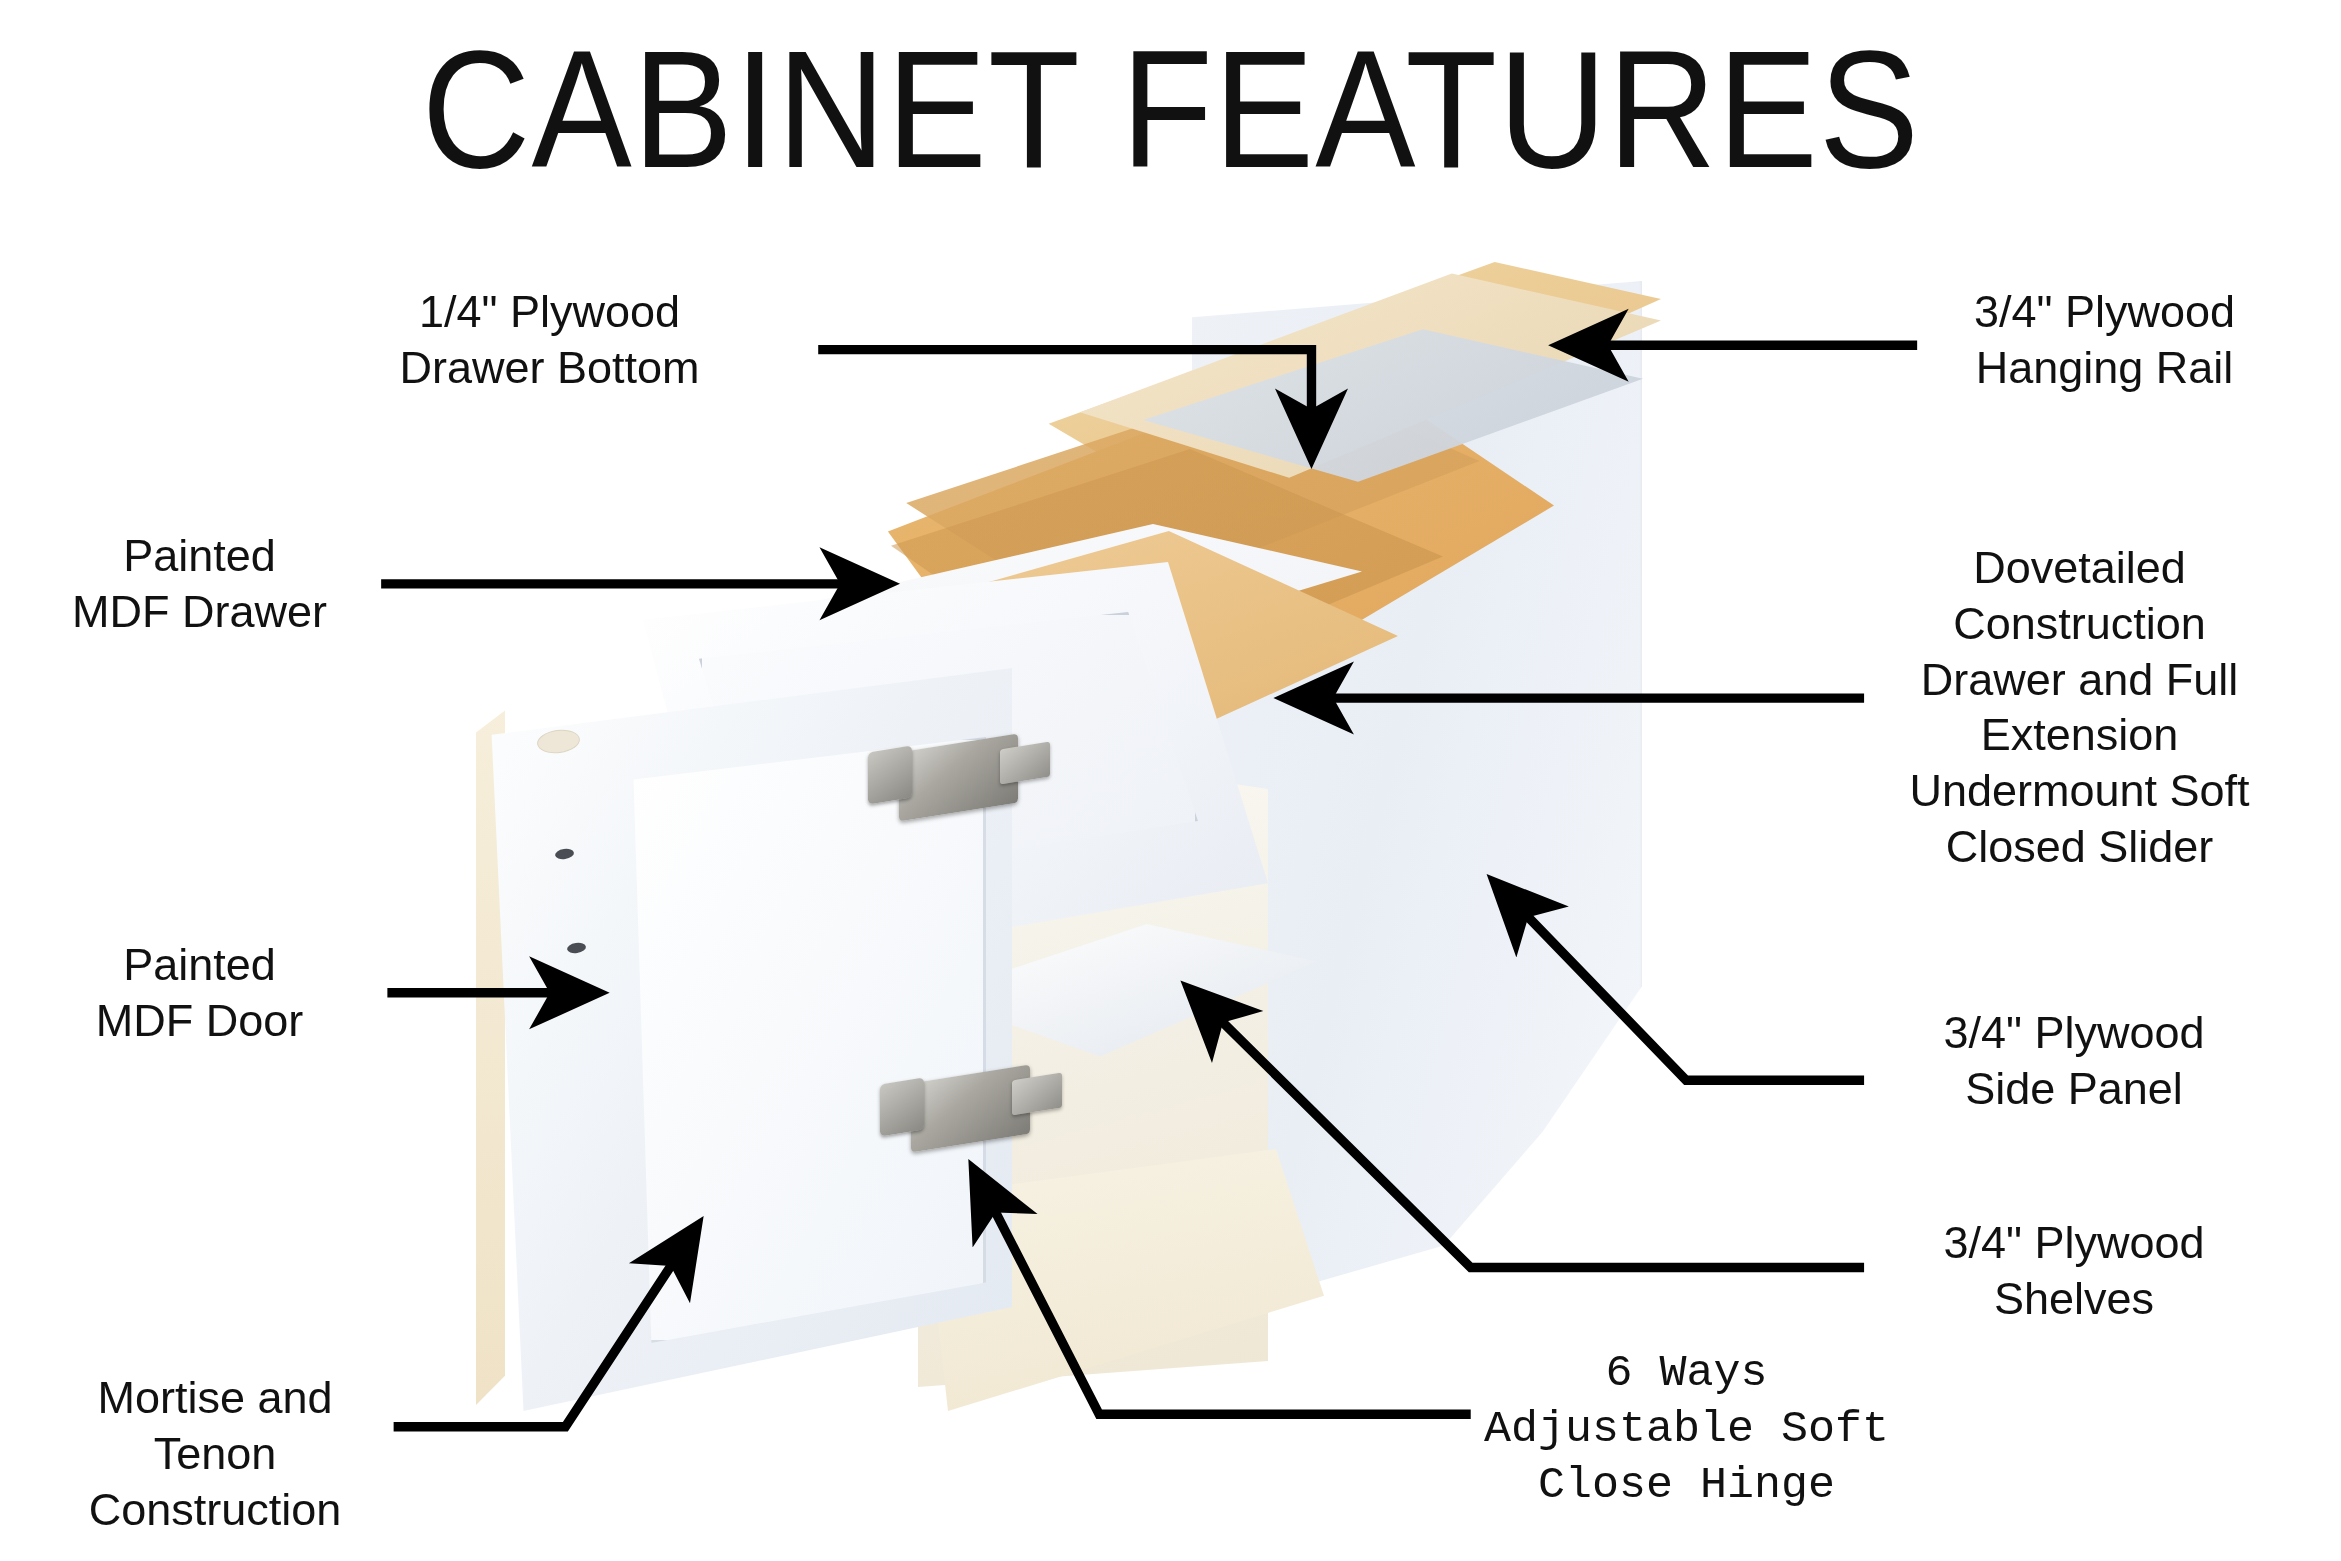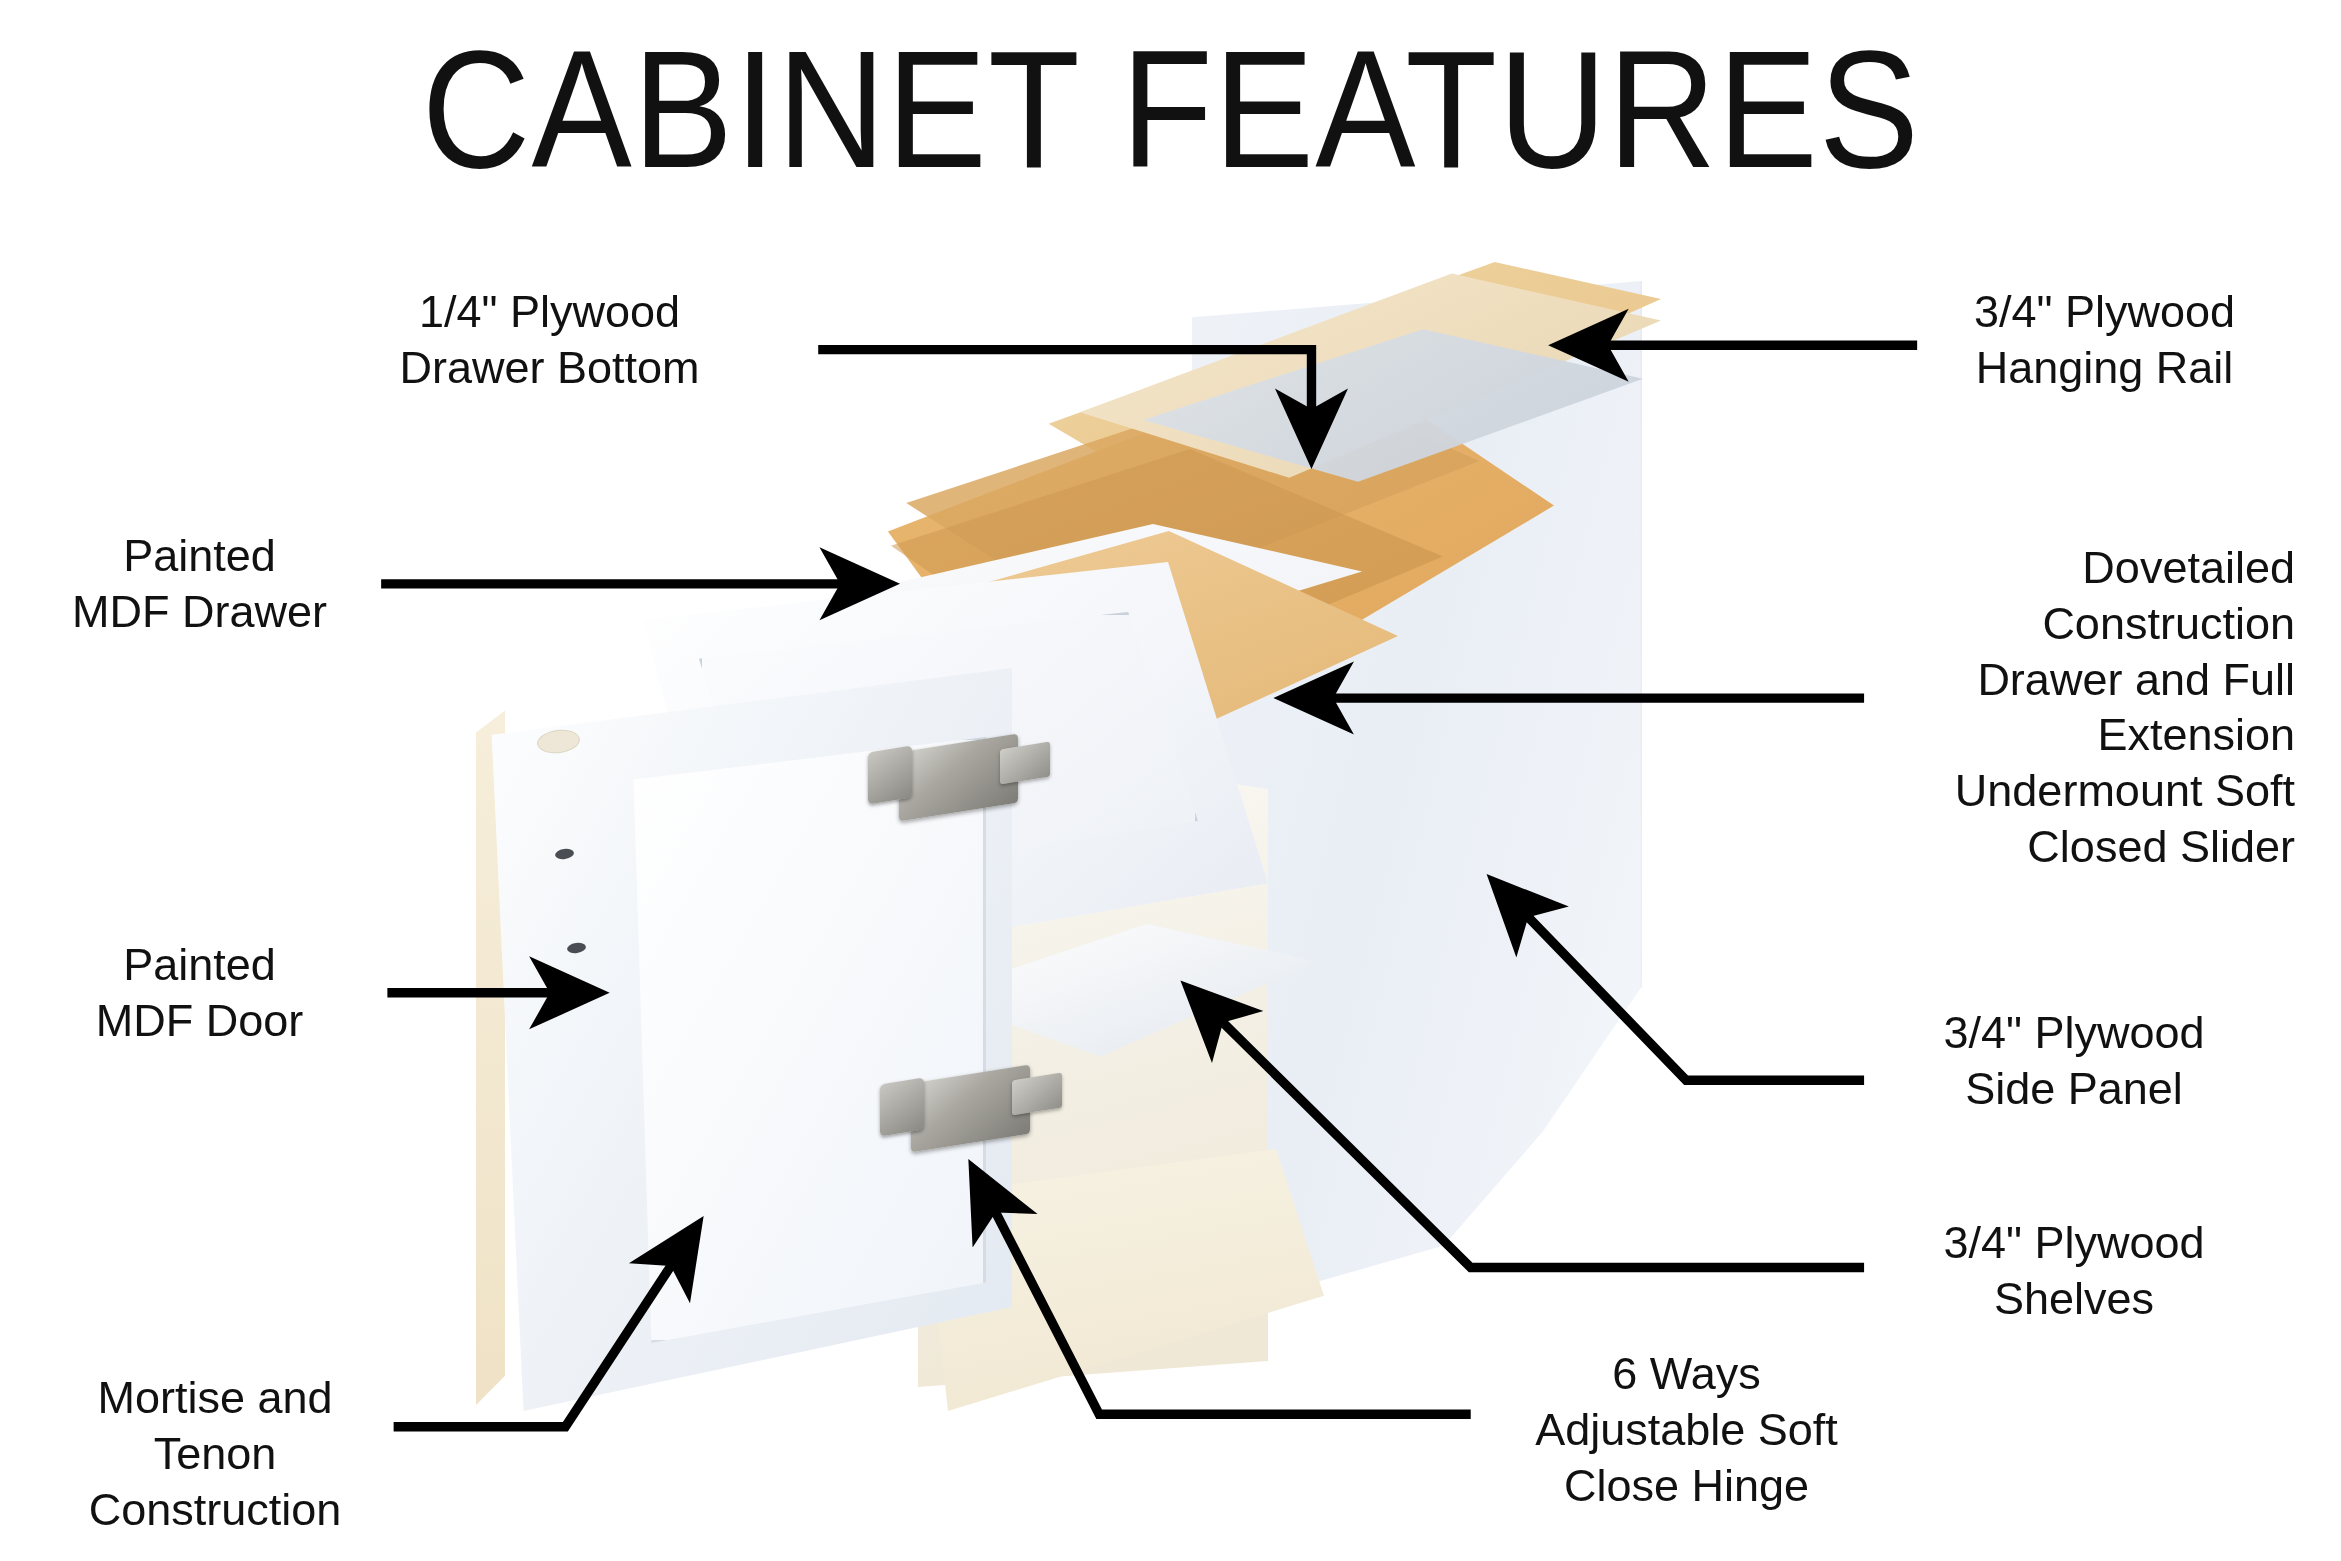--- a/index.html
+++ b/index.html
@@ -243,37 +243,37 @@
 
   <div class="label" style="left:356px;top:284px;width:387px;">1/4" Plywood
 Drawer Bottom</div>
 
   <div class="label" style="left:1917px;top:284px;width:375px;">3/4" Plywood
 Hanging Rail</div>
 
   <div class="label" style="left:37px;top:528px;width:325px;">Painted
 MDF Drawer</div>
 
-  <div class="label" style="left:1864px;top:540px;width:431px;text-align:right;">Dovetailed
+  <div class="label" style="left:1864px;top:540px;width:431px;">Dovetailed
 Construction
 Drawer and Full
 Extension
 Undermount Soft
 Closed Slider</div>
 
   <div class="label" style="left:37px;top:937px;width:325px;">Painted
 MDF Door</div>
 
   <div class="label" style="left:1874px;top:1005px;width:400px;">3/4" Plywood
 Side Panel</div>
 
   <div class="label" style="left:1874px;top:1215px;width:400px;">3/4" Plywood
 Shelves</div>
 
-  <div class="label" style="left:1474px;top:1346px;width:425px;">6 Ways
+  <div class="label" style="left:1474px;top:1346px;width:425px;font-family:Liberation Mono, monospace;">6 Ways
 Adjustable Soft
 Close Hinge</div>
 
   <div class="label" style="left:37px;top:1370px;width:356px;">Mortise and
 Tenon
 Construction</div>
 
 </div>
 
 

